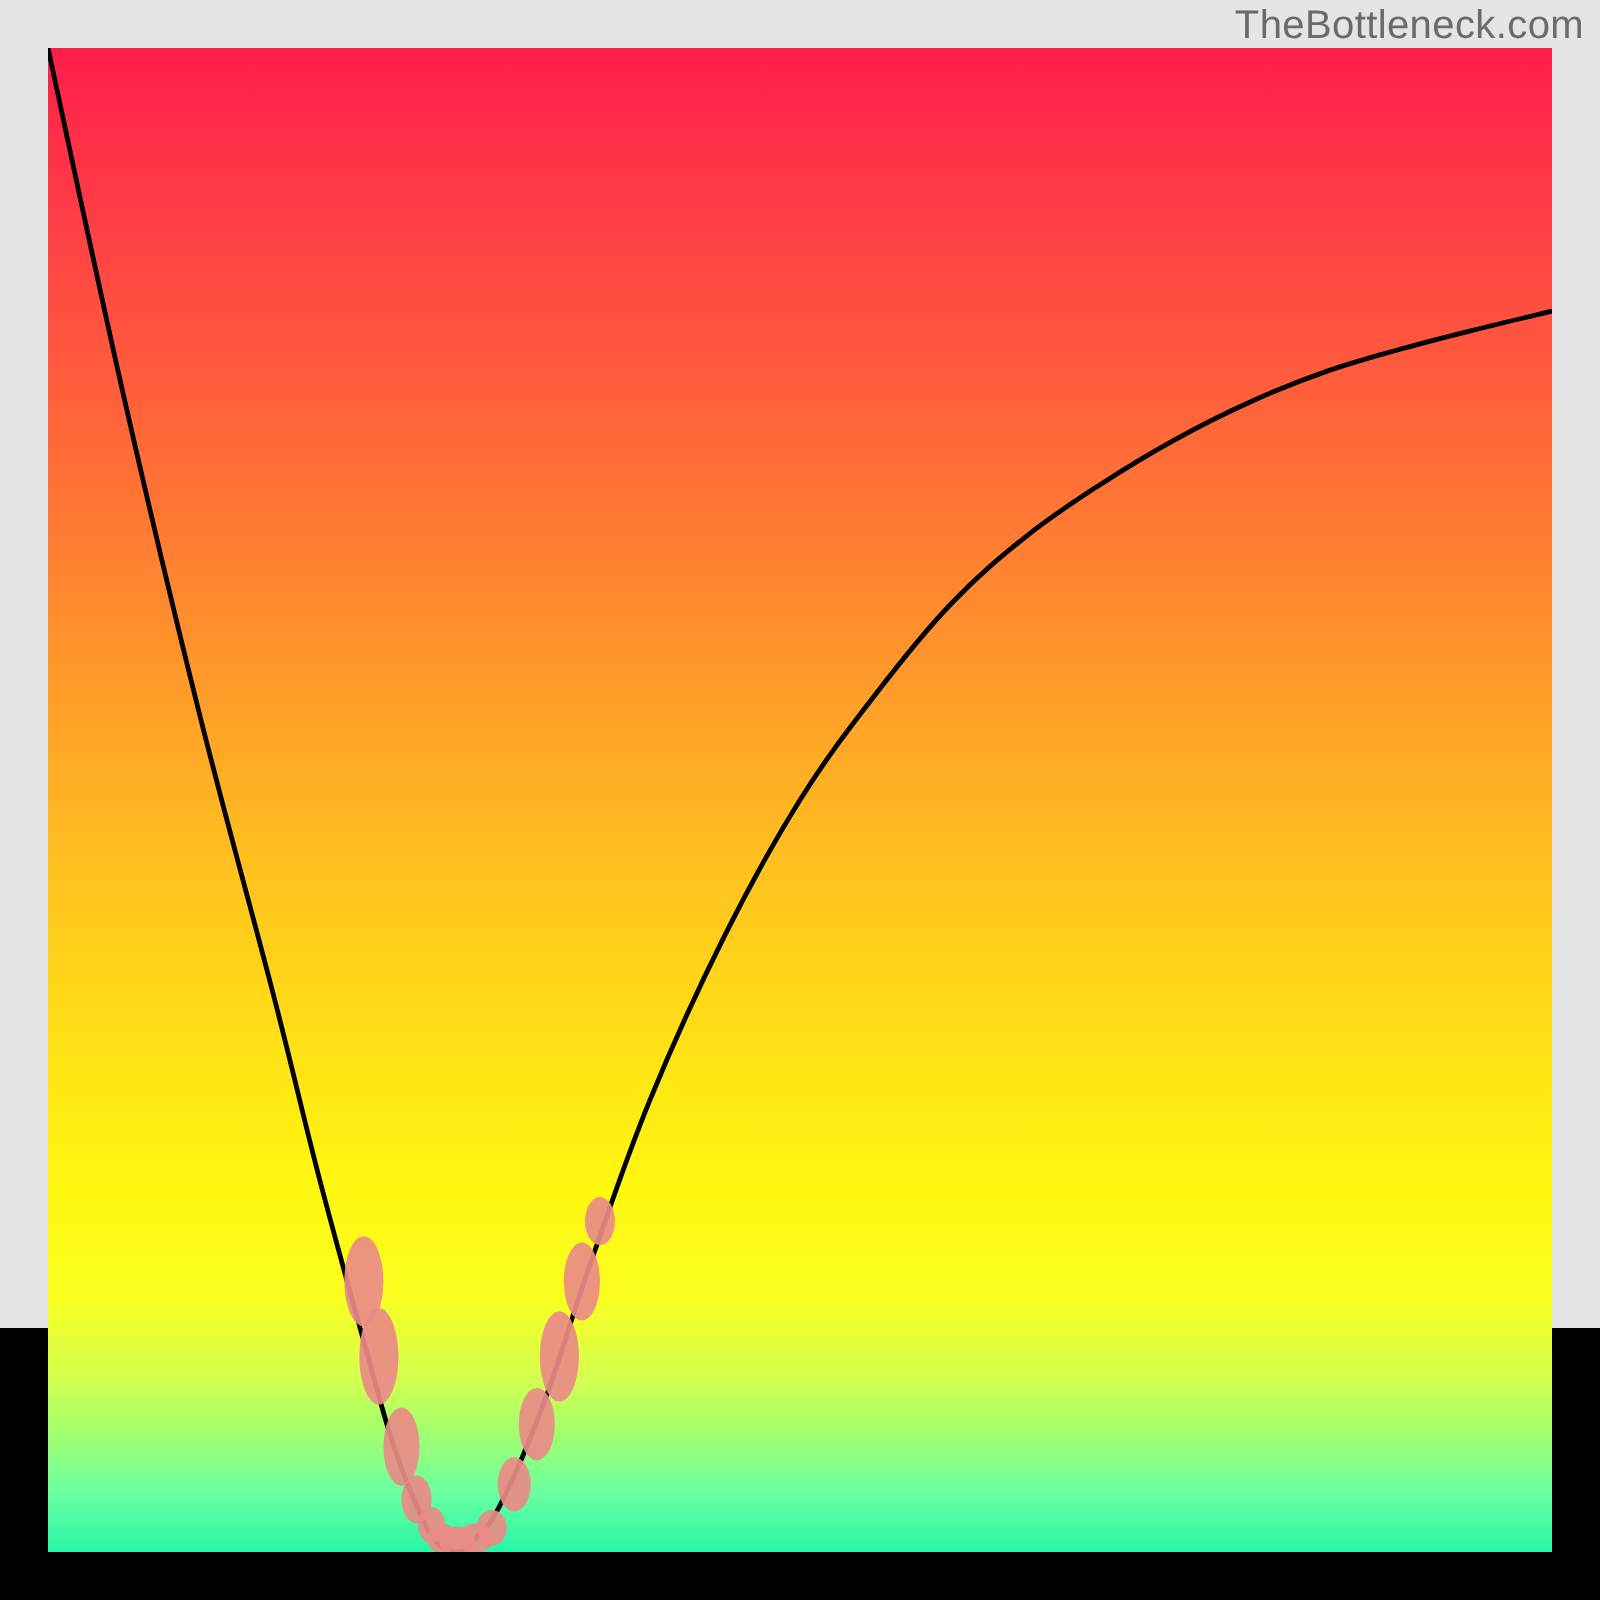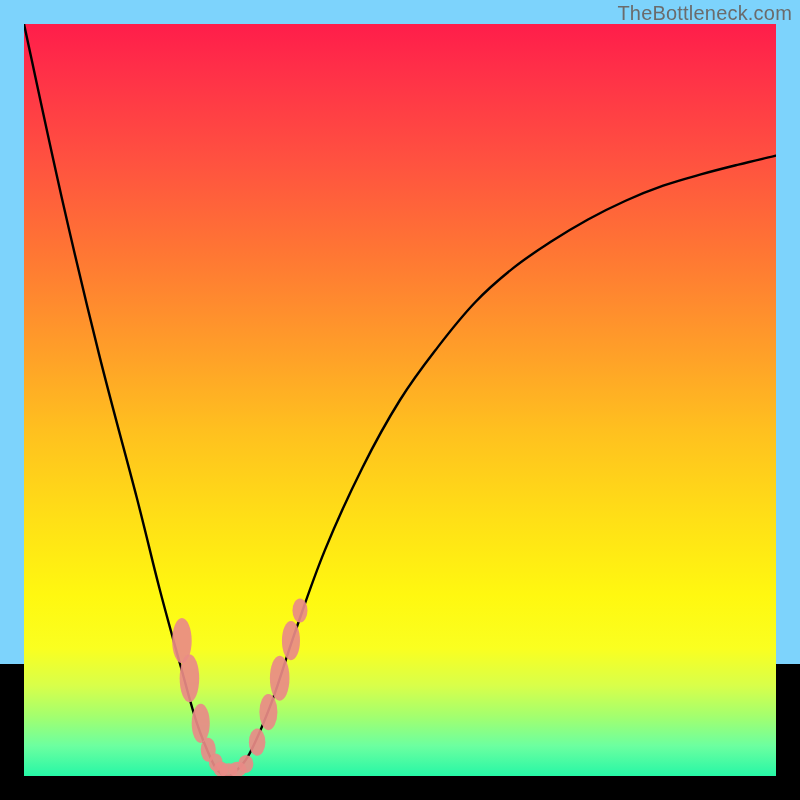--- a/index.html
+++ b/index.html
@@ -9,21 +9,21 @@
     height: 800px;
     overflow: hidden;
     background: #000;
     font-family: Arial, Helvetica, sans-serif;
   }
   .frame {
     position: absolute;
     top: 0; left: 0;
     width: 800px;
     height: 664px;
-    background: #7dd3fc;
+    background: #e5e5e5;
   }
   .plot {
     position: absolute;
     top: 24px;
     left: 24px;
     width: 752px;
     height: 752px;
     overflow: hidden;
   }
   .gradient {

